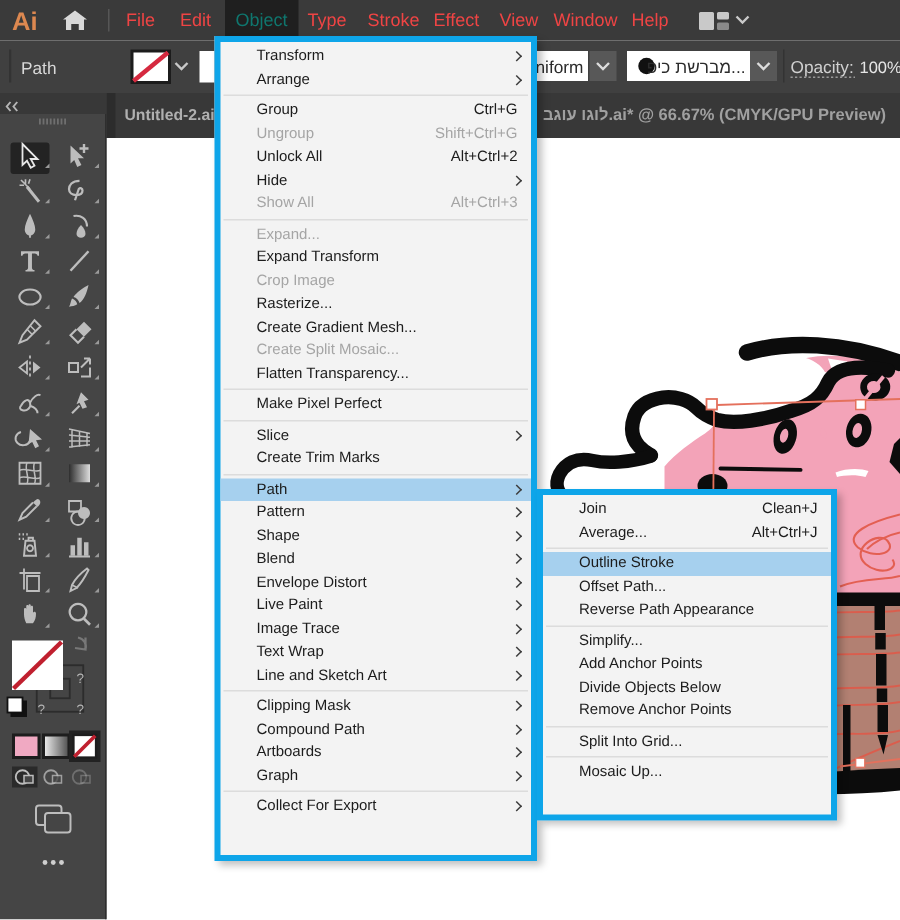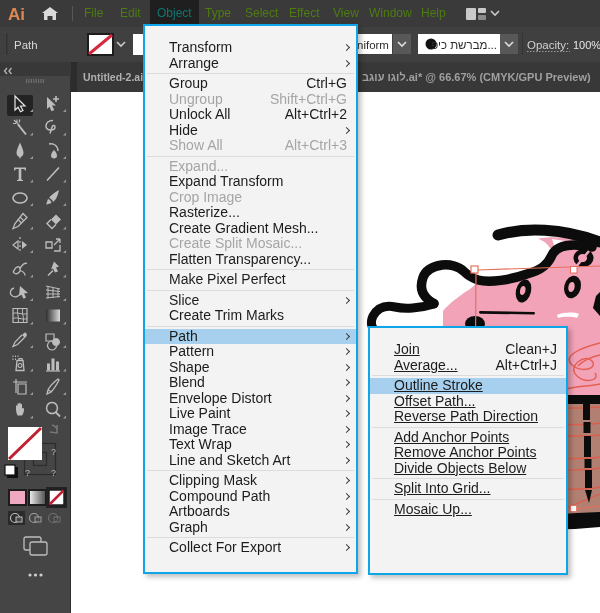--- a/index.html
+++ b/index.html
@@ -6,24 +6,24 @@
  font-family:"Liberation Sans",sans-serif;-webkit-font-smoothing:antialiased;}
 .abs{position:absolute;}
 
 #menubar{left:0;top:0;width:600px;height:27px;background:#3a3a3a;}
 #ctrlbar{left:0;top:27px;width:600px;height:35px;background:#404040;}
 #tabbar{left:0;top:62px;width:600px;height:30px;background:#2c2c2c;}
 #tab1{left:77px;top:62px;width:66px;height:30px;background:#383838;color:#b0b0b0;
  font-size:10.5px;font-weight:bold;line-height:30px;padding-left:6px;white-space:nowrap;overflow:hidden;}
 #tab2{left:358px;top:62px;width:242px;height:30px;background:#383838;color:#a0a0a0;
  font-size:11px;font-weight:bold;line-height:30px;padding-left:4px;white-space:nowrap;overflow:hidden;}
-.mi{display:inline-block;color:#4d7c0f;font-size:12px;line-height:27px;vertical-align:top;}
-
-.menu{background:#f3f3f3;border:2px solid #0ea5e9;box-shadow:3px 3px 5px rgba(0,0,0,.25);
- font-size:14px;color:#1c1c1c;padding-top:14px;box-sizing:border-box;}
+.mi{display:inline-block;color:#ef4444;font-size:12px;line-height:27px;vertical-align:top;}
+
+.menu{background:#f3f3f3;border:4px solid #0ea5e9;box-shadow:3px 3px 5px rgba(0,0,0,.25);
+ font-size:10px;color:#1c1c1c;padding-top:2px;box-sizing:border-box;}
 .mrow{height:15.5px;line-height:15.5px;position:relative;padding-left:24px;white-space:nowrap;}
 .mrow .sc{position:absolute;right:9px;top:0;}
 .mrow .ar{position:absolute;right:7px;top:5px;width:4px;height:4px;
  border-top:1.2px solid #3c3c3c;border-right:1.2px solid #3c3c3c;transform:rotate(45deg);}
 .dis{color:#a5a5a5;}
 .hl{background:#a6d0ee;}
 .sep{height:1px;background:#dcdcdc;margin:2px 2px;}
 </style></head>
 <body>
 
@@ -109,21 +109,21 @@
  <rect x="72" y="6" width="1" height="15" fill="#565656"></rect>
  <rect x="466" y="8" width="10" height="12" rx="1" fill="#c9c9c9"></rect>
  <rect x="478" y="8" width="8" height="5" rx="1" fill="#c9c9c9"></rect>
  <rect x="478" y="15" width="8" height="5" rx="1" fill="#8a8a8a"></rect>
  <path d="M491,11 L495,15 L499,11" stroke="#c9c9c9" stroke-width="1.6" fill="none"></path>
 </svg>
 <div class="abs" style="left:84px;top:0"><span class="mi">File</span></div>
 <div class="abs" style="left:120px;top:0"><span class="mi">Edit</span></div>
 <div class="abs" style="left:157px;top:0"><span class="mi" style="color:#0f766e">Object</span></div>
 <div class="abs" style="left:205px;top:0"><span class="mi">Type</span></div>
-<div class="abs" style="left:245px;top:0"><span class="mi">Select</span></div>
+<div class="abs" style="left:245px;top:0"><span class="mi">Stroke</span></div>
 <div class="abs" style="left:289px;top:0"><span class="mi">Effect</span></div>
 <div class="abs" style="left:333px;top:0"><span class="mi">View</span></div>
 <div class="abs" style="left:369px;top:0"><span class="mi">Window</span></div>
 <div class="abs" style="left:421px;top:0"><span class="mi">Help</span></div>
 
 <div id="ctrlbar" class="abs"></div>
 <svg class="abs" style="left:0;top:27px" width="600" height="35" viewBox="0 0 600 35">
  <rect x="6" y="6" width="1.5" height="22" fill="#333"></rect>
  <text x="14" y="22" font-size="11.5" fill="#d8d8d8" font-family="Liberation Sans">Path</text>
  <rect x="88" y="7" width="25" height="21" fill="#fff" stroke="#1c1c1c" stroke-width="2"></rect>
@@ -364,28 +364,29 @@
  <div class="mrow">Line and Sketch Art<span class="ar"></span></div>
  <div class="sep"></div>
  <div class="mrow">Clipping Mask<span class="ar"></span></div>
  <div class="mrow">Compound Path<span class="ar"></span></div>
  <div class="mrow">Artboards<span class="ar"></span></div>
  <div class="mrow">Graph<span class="ar"></span></div>
  <div class="sep"></div>
  <div class="mrow">Collect For Export<span class="ar"></span></div>
 </div>
 
-<div class="menu abs" style="left:368px;top:326px;width:200px;height:249px;text-decoration:underline;">
+<div class="menu abs" style="left:358px;top:326px;width:200px;height:221px;">
  <div class="mrow">Join<span class="sc">Clean+J</span></div>
  <div class="mrow">Average...<span class="sc">Alt+Ctrl+J</span></div>
  <div class="sep"></div>
  <div class="mrow hl">Outline Stroke</div>
  <div class="mrow">Offset Path...</div>
- <div class="mrow">Reverse Path Direction</div>
- <div class="sep"></div>
+ <div class="mrow">Reverse Path Appearance</div>
+ <div class="sep"></div>
+ <div class="mrow">Simplify...</div>
  <div class="mrow">Add Anchor Points</div>
+ <div class="mrow">Divide Objects Below</div>
  <div class="mrow">Remove Anchor Points</div>
- <div class="mrow">Divide Objects Below</div>
  <div class="sep"></div>
  <div class="mrow">Split Into Grid...</div>
  <div class="sep"></div>
  <div class="mrow">Mosaic Up...</div>
 </div>
 
 </body></html>

